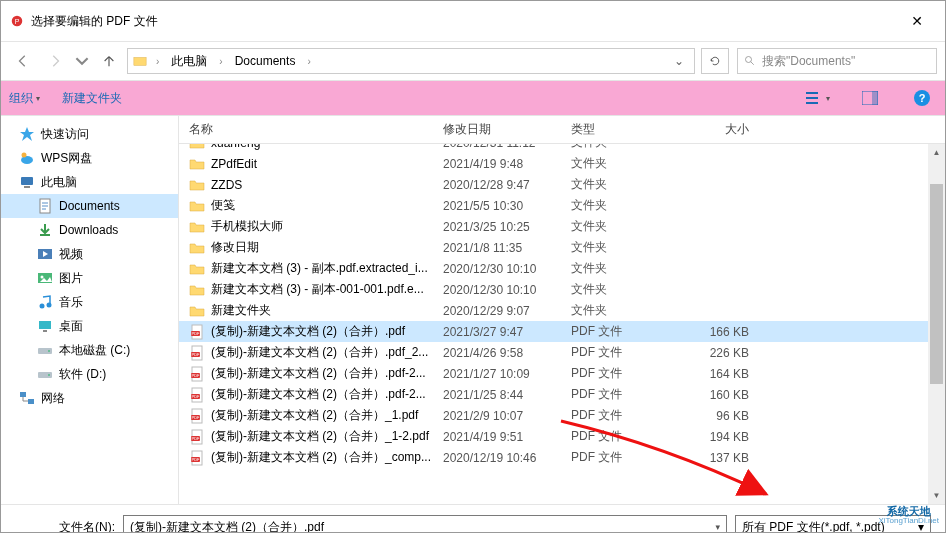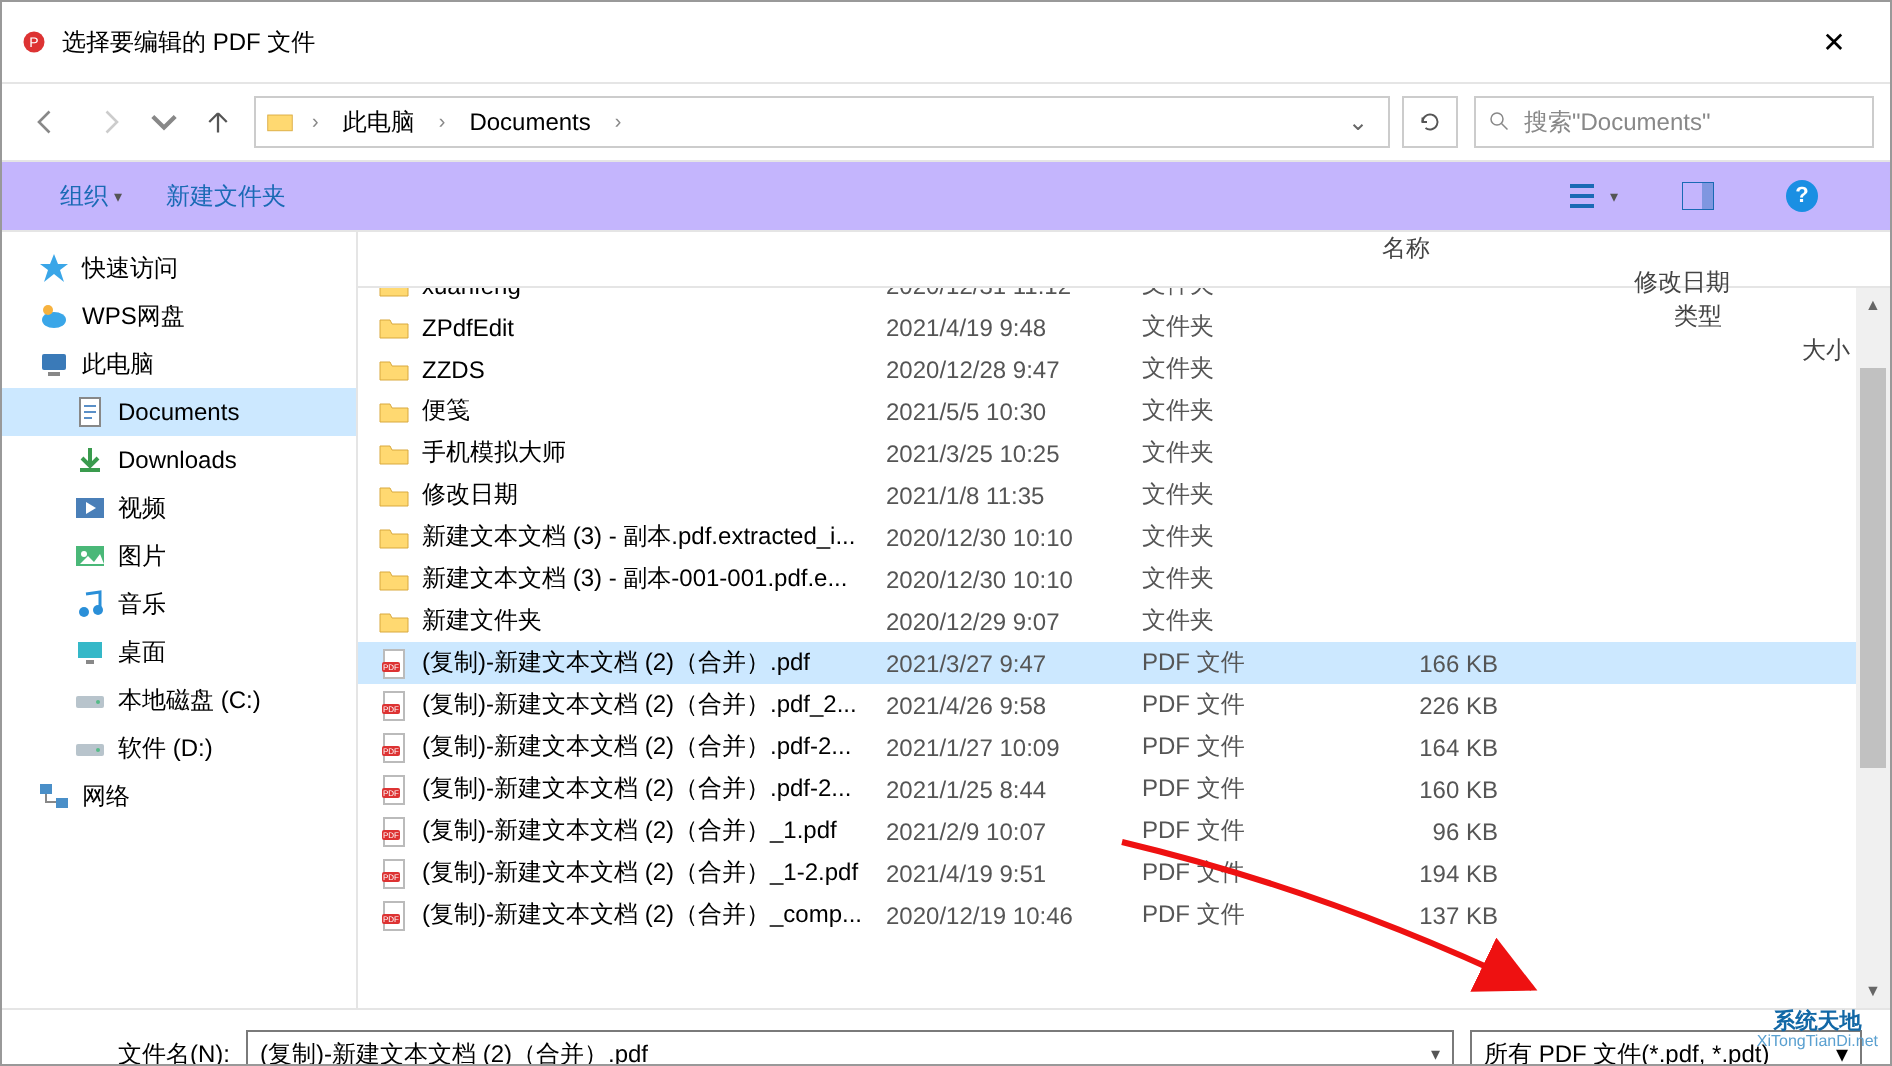--- a/index.html
+++ b/index.html
@@ -15,37 +15,37 @@
 .nav-btn svg { width: 14px; height: 14px; }
 .breadcrumb { flex: 1; display: flex; align-items: center; height: 26px; border: 1px solid #ccc; background: #fff; padding: 0 4px; gap: 4px; }
 .breadcrumb .bc-icon { width: 16px; height: 16px; display:flex; align-items:center; justify-content:center; }
 .breadcrumb .sep { color: #888; font-size: 10px; padding: 0 4px; }
 .breadcrumb .crumb { padding: 2px 4px; }
 .breadcrumb .spacer { flex: 1; }
 .breadcrumb .dd { color: #666; padding: 0 6px; }
 .refresh { width: 28px; height: 26px; border: 1px solid #ccc; display: flex; align-items: center; justify-content: center; margin-left: 2px; }
 .searchbox { width: 200px; height: 26px; border: 1px solid #ccc; display: flex; align-items: center; padding: 0 6px; margin-left: 4px; color: #888; gap: 6px; }
 
-.toolbar { height: 36px; border-top: 1px solid #e5e5e5; border-bottom: 1px solid #e5e5e5; background: #c4b5fd; display: flex; align-items: center; padding: 0 29px; gap: 22px; }
+.toolbar { height: 36px; border-top: 1px solid #e5e5e5; border-bottom: 1px solid #e5e5e5; background: #f9a8d4; display: flex; align-items: center; padding: 0 8px; gap: 22px; }
 .toolbar .tool { color: #1a6ab5; cursor: default; display:flex; align-items:center; gap:3px;}
 .toolbar .caret { font-size: 8px; color: #555; }
 .toolbar .spacer { flex: 1; }
 .toolbar .right-icon { width: 30px; height: 24px; display: flex; align-items: center; justify-content: center; color: #1a6ab5; }
 .help-icon { width:16px; height:16px; border-radius:50%; background:#1a8fe3; color:#fff; display:flex; align-items:center; justify-content:center; font-size:11px; font-weight:bold;}
 
 .body { display: flex; height: 388px; }
 .sidebar { width: 178px; border-right: 1px solid #e5e5e5; padding: 6px 0; overflow:hidden; }
 .si { display: flex; align-items: center; height: 24px; padding-left: 18px; gap: 6px; cursor: default; }
 .si.sub { padding-left: 36px; }
 .si.sel { background: #cce8ff; }
 .si .ic { width: 16px; height: 16px; display: flex; align-items: center; justify-content: center; }
 .si .lbl { white-space: nowrap; }
 
 .filelist { flex: 1; display: flex; flex-direction: column; }
-.headers { height: 28px; display: flex; align-items: flex-end; border-bottom: 1px solid #e5e5e5; padding-left: 10px; position: relative; flex-direction: column; }
+.headers { height: 28px; display: flex; align-items: center; border-bottom: 1px solid #e5e5e5; padding-left: 10px; position: relative; }
 .headers .col { color: #444; }
 .col-name { width: 254px; }
 .col-date { width: 128px; }
 .col-type { width: 108px; }
 .col-size { width: 90px; text-align: right; padding-right: 20px; }
 .rows { flex: 1; overflow-y: hidden; position: relative; }
 .row { height: 21px; display: flex; align-items: center; padding-left: 10px; }
 .row.sel { background: #cce8ff; }
 .row .fic { width: 16px; height: 16px; margin-right: 6px; display:flex; align-items:center; justify-content:center; }
 .row .fname { width: 232px; white-space: nowrap; overflow: hidden; text-overflow: ellipsis; }

